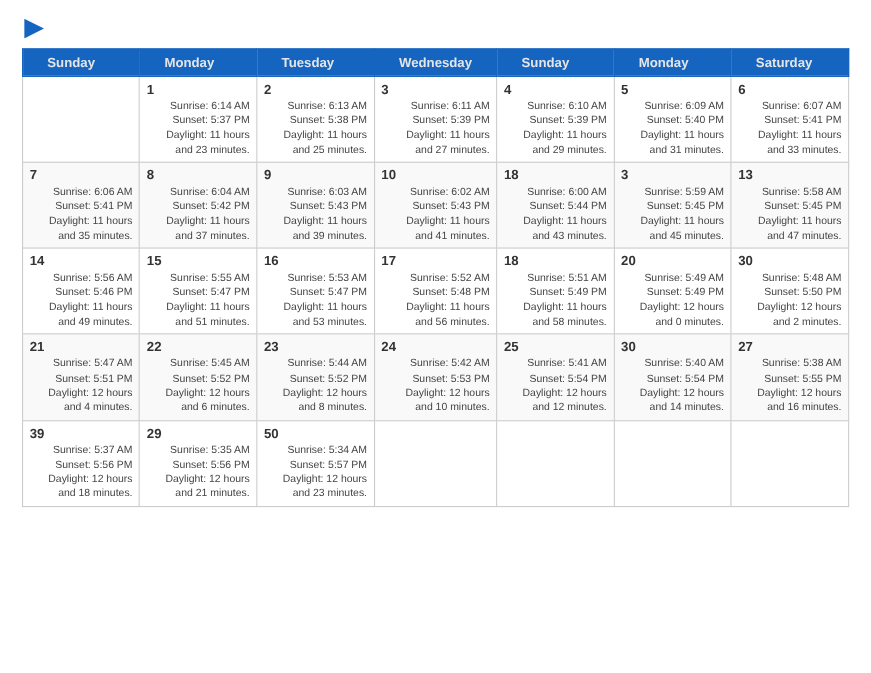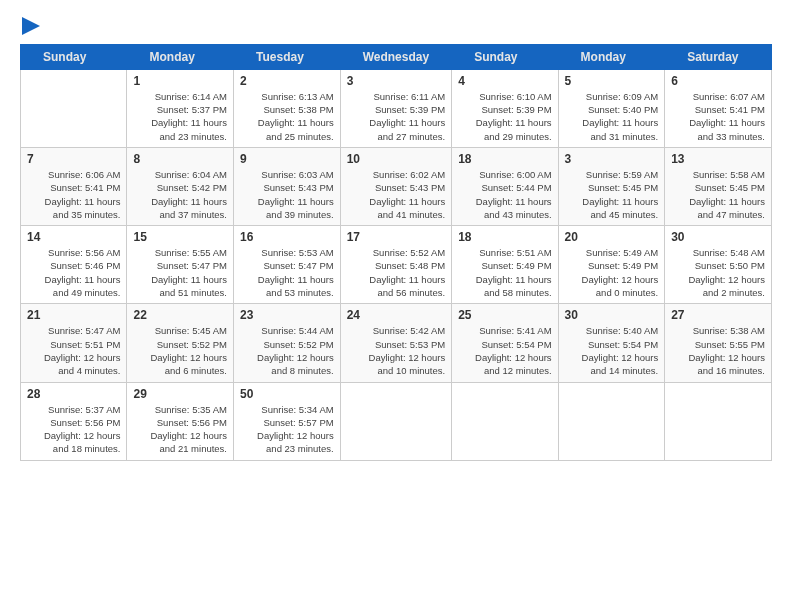--- a/index.html
+++ b/index.html
@@ -232,21 +232,21 @@
             <span class="day-num">30</span>
             <div class="day-info">Sunrise: 5:40 AM<br>Sunset: 5:54 PM<br>Daylight: 12 hours<br>and 14 minutes.</div>
           </td>
           <td>
             <span class="day-num">27</span>
             <div class="day-info">Sunrise: 5:38 AM<br>Sunset: 5:55 PM<br>Daylight: 12 hours<br>and 16 minutes.</div>
           </td>
         </tr>
         <tr>
           <td>
-            <span class="day-num">28</span>
+            <span class="day-num">39</span>
             <div class="day-info">Sunrise: 5:37 AM<br>Sunset: 5:56 PM<br>Daylight: 12 hours<br>and 18 minutes.</div>
           </td>
           <td>
             <span class="day-num">29</span>
             <div class="day-info">Sunrise: 5:35 AM<br>Sunset: 5:56 PM<br>Daylight: 12 hours<br>and 21 minutes.</div>
           </td>
           <td>
             <span class="day-num">50</span>
             <div class="day-info">Sunrise: 5:34 AM<br>Sunset: 5:57 PM<br>Daylight: 12 hours<br>and 23 minutes.</div>
           </td>

